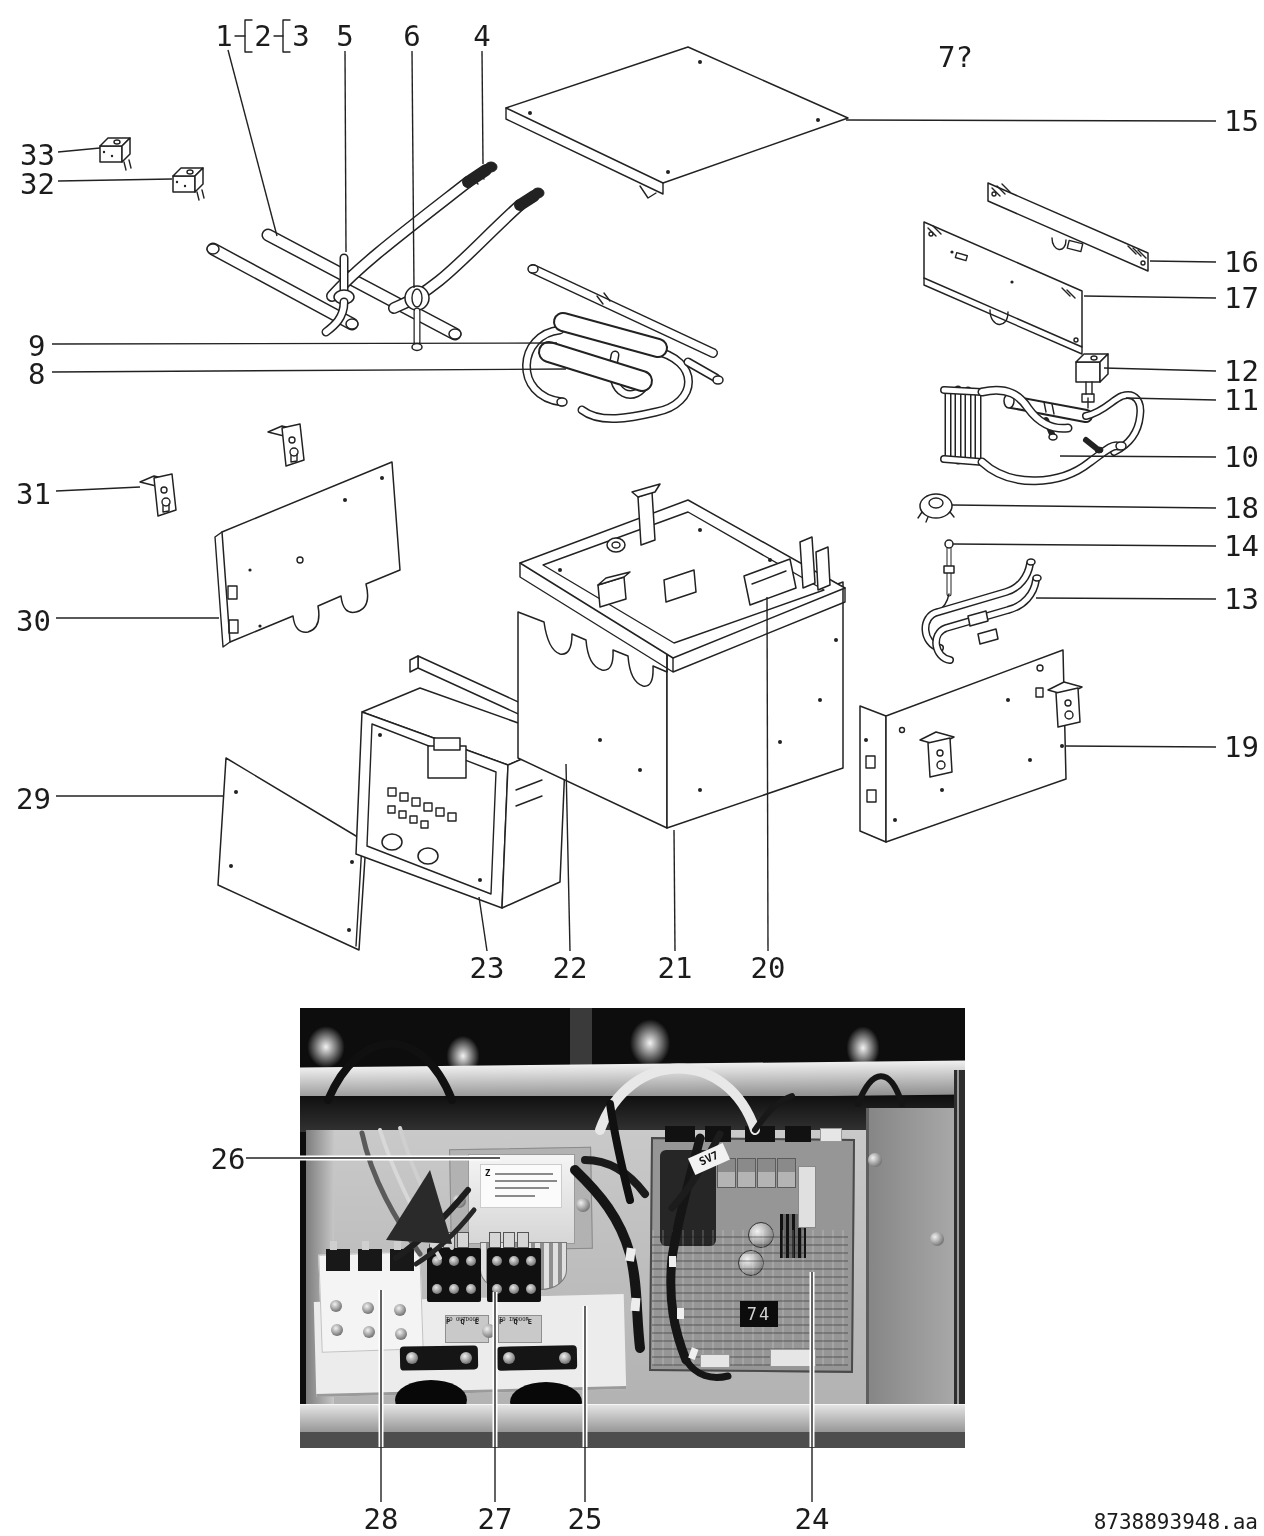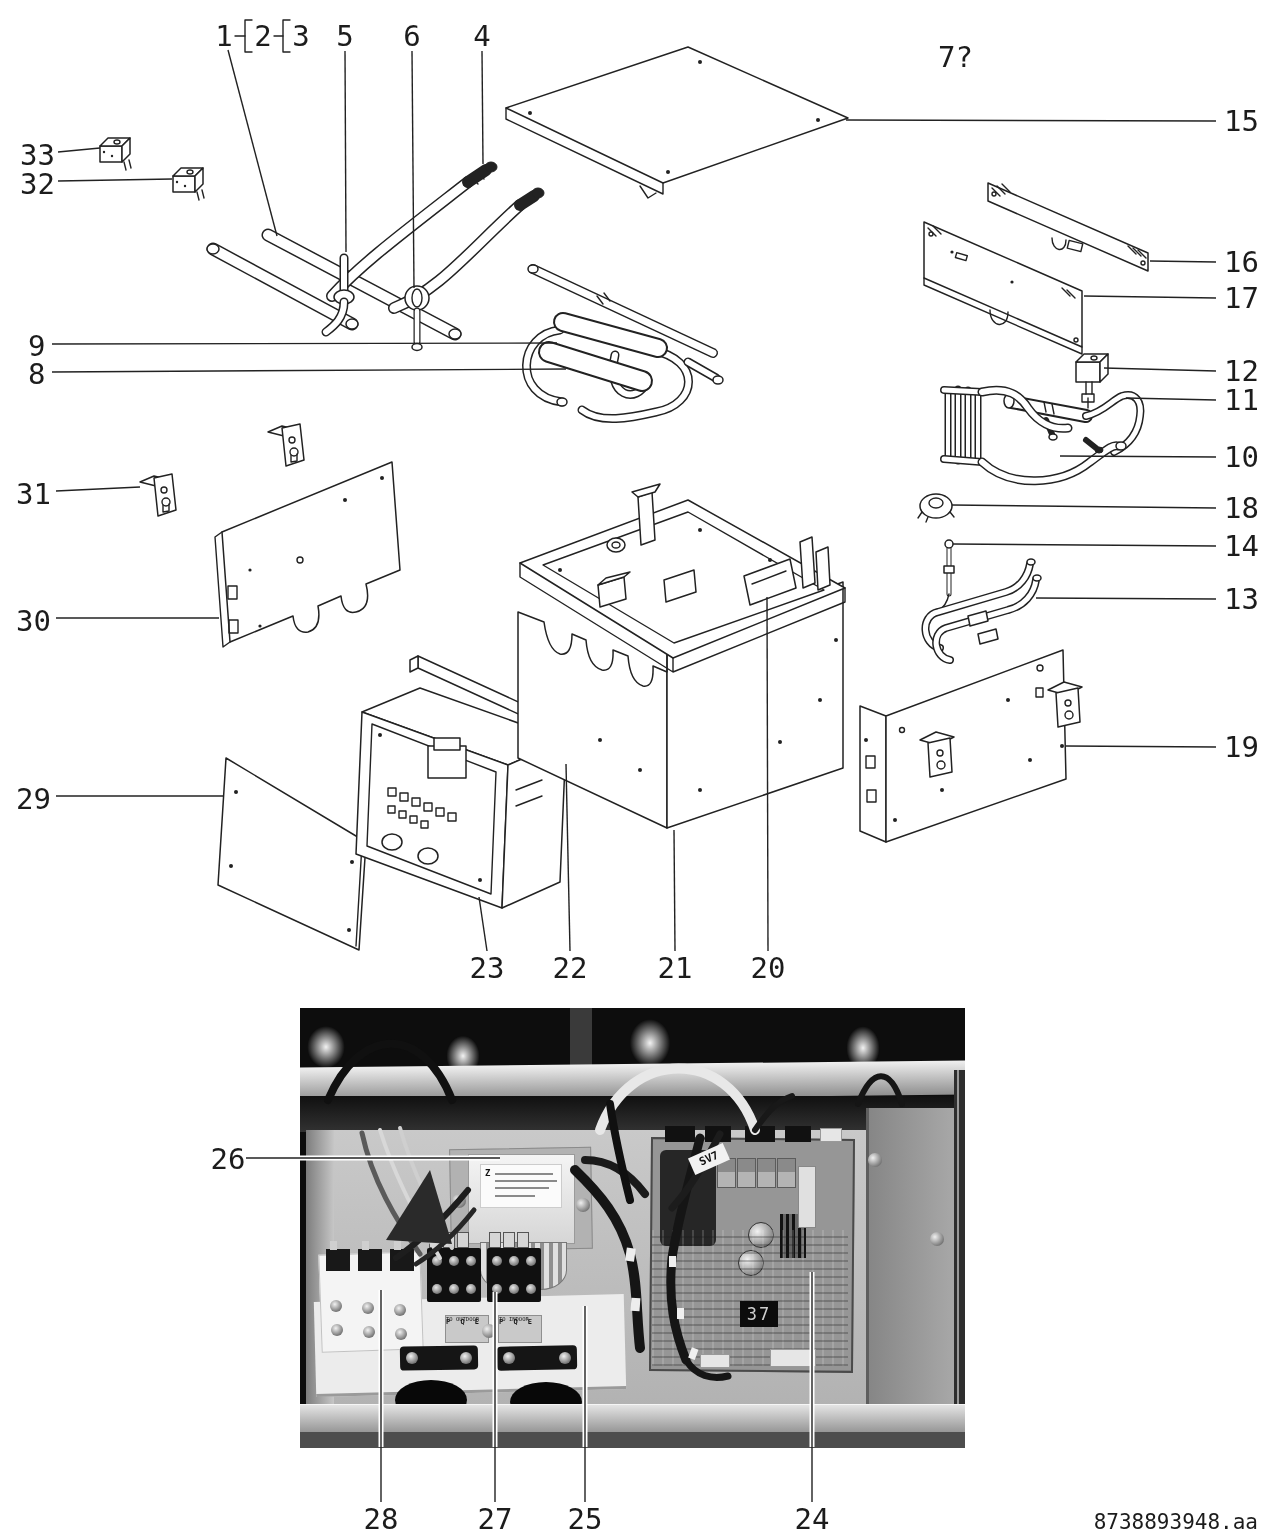--- a/index.html
+++ b/index.html
@@ -178,21 +178,21 @@
     <div class="pcb-dark"></div>
     <div class="relay" style="left:417px;"></div>
     <div class="relay" style="left:437px;"></div>
     <div class="relay" style="left:457px;"></div>
     <div class="relay" style="left:477px;"></div>
     <div class="cap" style="left:448px;top:214px;"></div>
     <div class="cap" style="left:438px;top:242px;"></div>
     <div class="heatsink"></div>
     <div class="vconn"></div>
     <div class="pcb-tex"></div>
-    <div class="seg">37</div>
+    <div class="seg">74</div>
     <div class="wconn" style="left:470px;top:341px;width:44px;height:16px;"></div>
     <div class="wconn" style="left:400px;top:346px;width:28px;height:12px;"></div>
 
     <svg class="wiresvg" width="665" height="440" viewBox="0 0 665 440">
       <g fill="none" stroke-linecap="round">
 
         <path d="M28,92 C60,18 122,16 152,92" stroke="#101010" stroke-width="8"></path>
         <path d="M300,122 C330,40 428,40 455,122" stroke="#e8e8e8" stroke-width="10"></path>
         <path d="M558,96 C572,60 590,58 602,96" stroke="#151515" stroke-width="6"></path>
 

